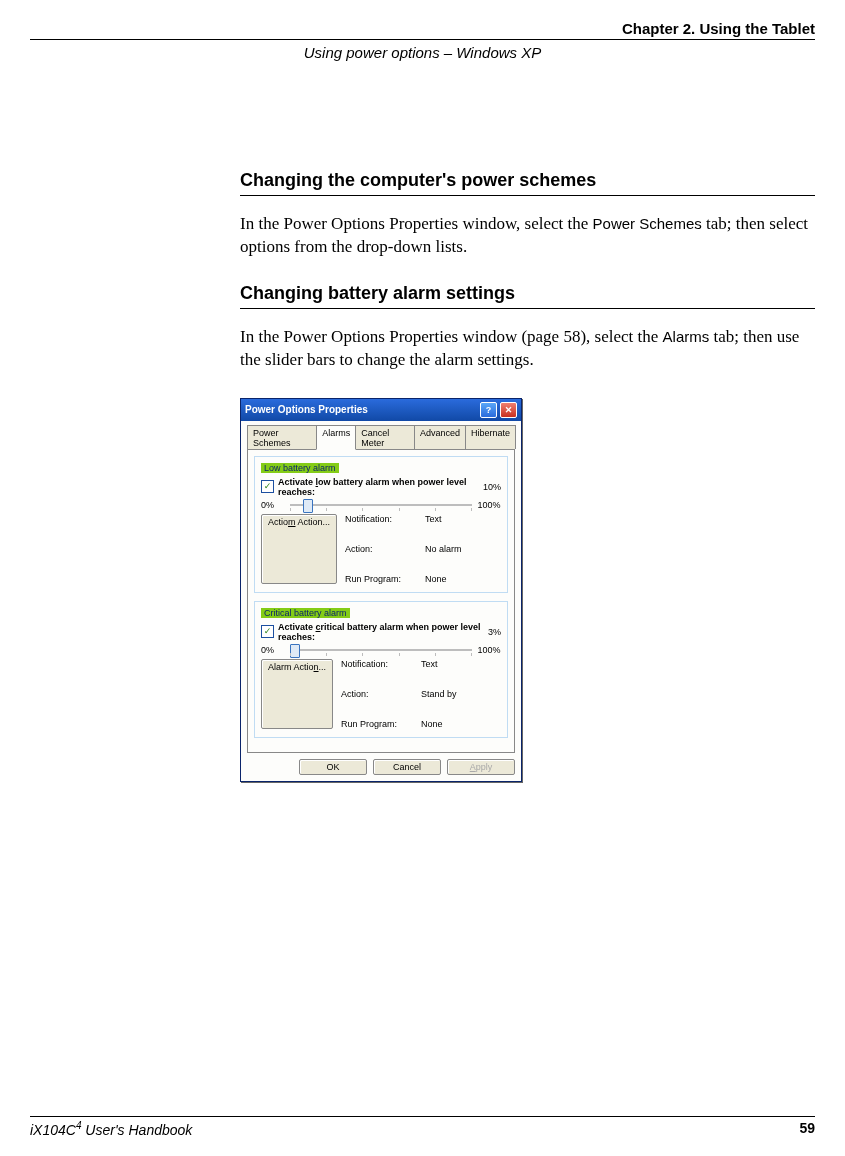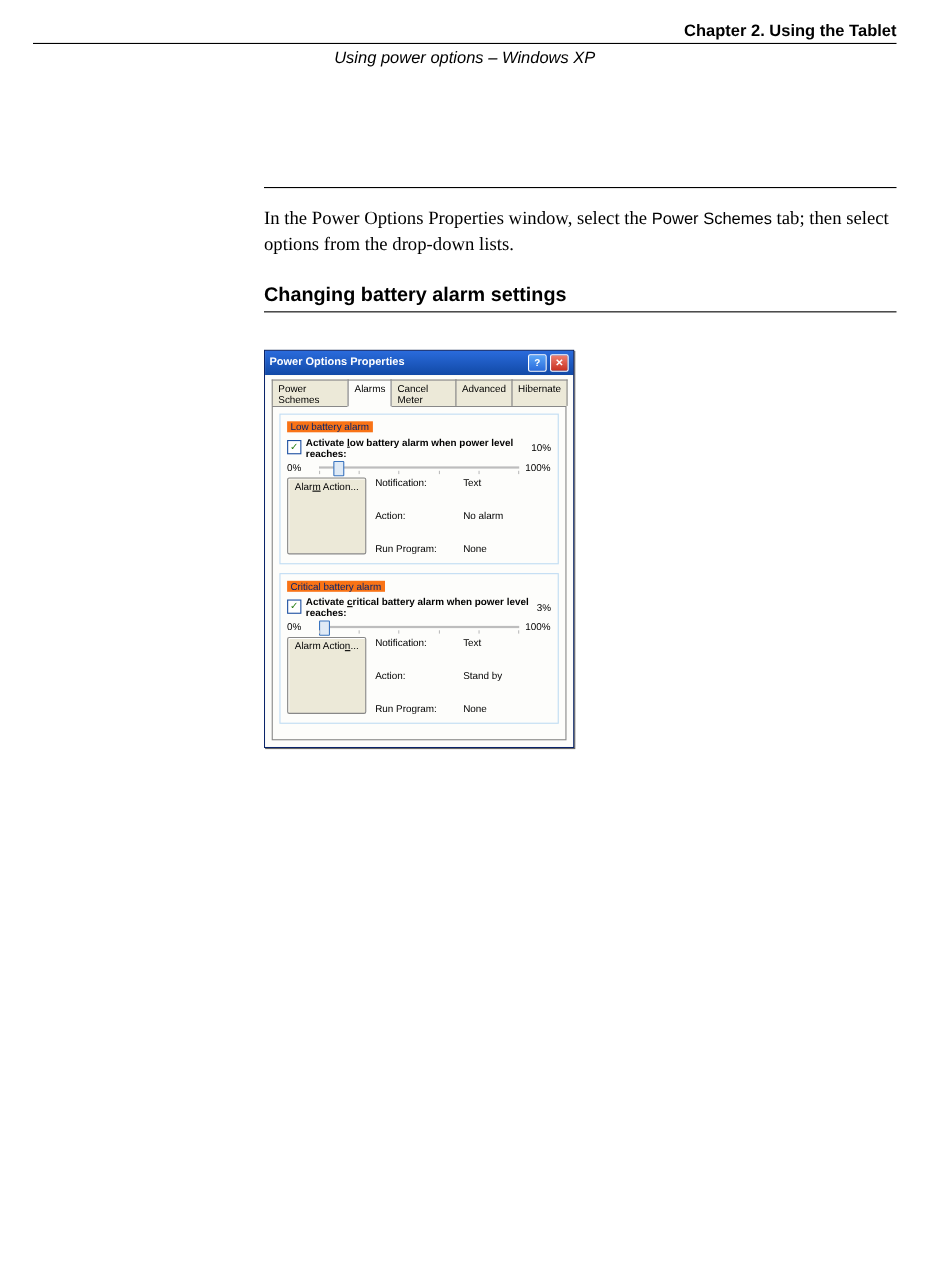--- a/index.html
+++ b/index.html
@@ -12,33 +12,33 @@
   .section-h{font-family:Helvetica,Arial,sans-serif;font-weight:bold;font-size:18px;margin:0;padding-bottom:4px;}
   .section-rule{border:none;border-top:1px solid #000;margin:0 0 12px 0;}
   .body-text{font-size:17px;line-height:1.35;margin-bottom:24px;}
   .body-text .sans{font-family:Helvetica,Arial,sans-serif;font-size:15px;}
   .footer{position:absolute;left:30px;right:30px;bottom:18px;border-top:1px solid #000;padding-top:3px;font-family:Helvetica,Arial,sans-serif;font-size:14px;}
   .footer .book{font-style:italic;}
   .footer .book .sup{font-style:italic;font-size:10px;vertical-align:super;}
   .footer .pagenum{float:right;font-weight:bold;}
 
   
-  .xp-window{margin-top:22px;width:280px;font-family:Tahoma,Arial,sans-serif;font-size:9px;color:#000;background:#ece9d8;border:1px solid #0a246a;box-shadow:1px 1px 0 #666;}
+  .xp-window{margin-top:2px;width:280px;font-family:Tahoma,Arial,sans-serif;font-size:9px;color:#000;background:#ece9d8;border:1px solid #0a246a;box-shadow:1px 1px 0 #666;}
   .xp-titlebar{background:linear-gradient(to bottom,#2a6bdc,#1149a6);color:#fff;padding:3px 4px;display:flex;align-items:center;font-weight:bold;font-size:10px;}
   .xp-titlebar .spacer{flex:1;}
   .xp-titlebar .win-btn{width:15px;height:14px;margin-left:3px;border:1px solid #fff;border-radius:2px;display:flex;align-items:center;justify-content:center;font-size:9px;}
   .win-help{background:linear-gradient(to bottom,#5ba7f8,#2a6bdc);}
   .win-close{background:linear-gradient(to bottom,#f08070,#c83020);}
   .xp-body{padding:4px 6px 6px 6px;background:#fdfdfb;}
   .xp-tabs{display:flex;gap:0;}
   .xp-tab{background:#ece9d8;border:1px solid #888;border-bottom:none;padding:2px 5px 1px 5px;margin-right:-1px;font-size:9px;position:relative;}
   .xp-tab.active{background:#fdfdfb;font-weight:normal;z-index:2;border-bottom:1px solid #fdfdfb;margin-bottom:-1px;}
   .xp-tabpage{border:1px solid #888;padding:6px;background:#fdfdfb;}
   .fieldset{border:1px solid #c0dcf3;padding:6px 6px 8px 6px;margin-bottom:8px;}
-  .fieldset .legend{color:#0a246a;font-size:9px;margin-top:-12px;margin-bottom:4px;background:#f97316;display:inline-block;padding:0 3px;}
+  .fieldset .legend{color:#0a246a;font-size:9px;margin-top:-12px;margin-bottom:4px;background:#84cc16;display:inline-block;padding:0 3px;}
   .chk-row{display:flex;align-items:center;gap:4px;margin-bottom:3px;}
   .chk{width:11px;height:11px;border:1px solid #1c4fa0;background:#fff;display:flex;align-items:center;justify-content:center;font-size:9px;color:#2a8016;line-height:1;}
   .chk-label{flex:1;font-size:9px;font-weight:bold;}
   .pct-right{font-size:9px;text-align:center;}
   .slider-row{display:flex;align-items:center;gap:5px;margin:2px 0 4px 0;}
   .slider-row .end{font-size:9px;width:24px;}
   .slider-row .end.r{text-align:center;}
   .track{flex:1;height:2px;background:#bdbdbd;position:relative;}
   .ticks{position:absolute;inset:0;display:flex;justify-content:space-between;top:4px;}
   .ticks span{width:1px;height:3px;background:#bdbdbd;display:block;}
@@ -58,27 +58,31 @@
 <div class="page">
 
   <div class="running-header">
     <div class="running-title">Chapter 2. Using the Tablet</div>
     <hr class="header-rule">
     <div class="running-sub">Using power options – Windows XP</div>
   </div>
 
   <div class="content">
 
+    <h2 class="section-h">Changing the computer's power schemes</h2>
     <hr class="section-rule">
     <p class="body-text">
       <span>In the Power Options Properties window, select the </span><span class="sans">Power Schemes</span><span> tab; then select options from the drop-down lists.</span>
     </p>
 
     <h2 class="section-h">Changing battery alarm settings</h2>
     <hr class="section-rule">
+    <p class="body-text">
+      <span>In the Power Options Properties window (page 58), select the </span><span class="sans">Alarms</span><span> tab; then use the slider bars to change the alarm settings.</span>
+    </p>
 
     <div class="xp-wrap">
       <div class="xp-window">
         <div class="xp-titlebar">
           <span>Power Options Properties</span>
           <span class="spacer"></span>
           <span class="win-btn win-help">?</span>
           <span class="win-btn win-close">✕</span>
         </div>
         <div class="xp-body">
@@ -110,21 +114,21 @@
                       <span></span>
                       <span></span>
                       <span></span>
                       <span></span>
                     </div>
                 </div>
                 <div class="end r">100%</div>
               </div>
               <div class="action-row">
                 <div class="xp-btn">
-                  <span>Alar</span><u>m</u><span> Action...</span>
+                  <span>Actio</span><u>m</u><span> Action...</span>
                 </div>
                 <div class="info-grid">
                   <span>Notification:</span>
                     <span>Text</span>
                   <span>Action:</span>
                     <span>No alarm</span>
                   <span>Run Program:</span>
                     <span>None</span>
                 </div>
               </div>
@@ -163,20 +167,33 @@
                     <span>Text</span>
                   <span>Action:</span>
                     <span>Stand by</span>
                   <span>Run Program:</span>
                     <span>None</span>
                 </div>
               </div>
             </div>
 
           </div>
+          <div class="dlg-buttons">
+            <div class="xp-btn">OK</div>
+            <div class="xp-btn">Cancel</div>
+            <div class="xp-btn disabled">
+              <u>A</u><span>pply</span>
+            </div>
+          </div>
         </div>
       </div>
     </div>
 
   </div>
 
+  <div class="footer">
+    <span class="book">
+      <span>iX104C</span><span class="sup">4</span><span> User's Handbook</span>
+    </span>
+    <span class="pagenum">59</span>
+  </div>
 
 </div>
 
 </body></html>

